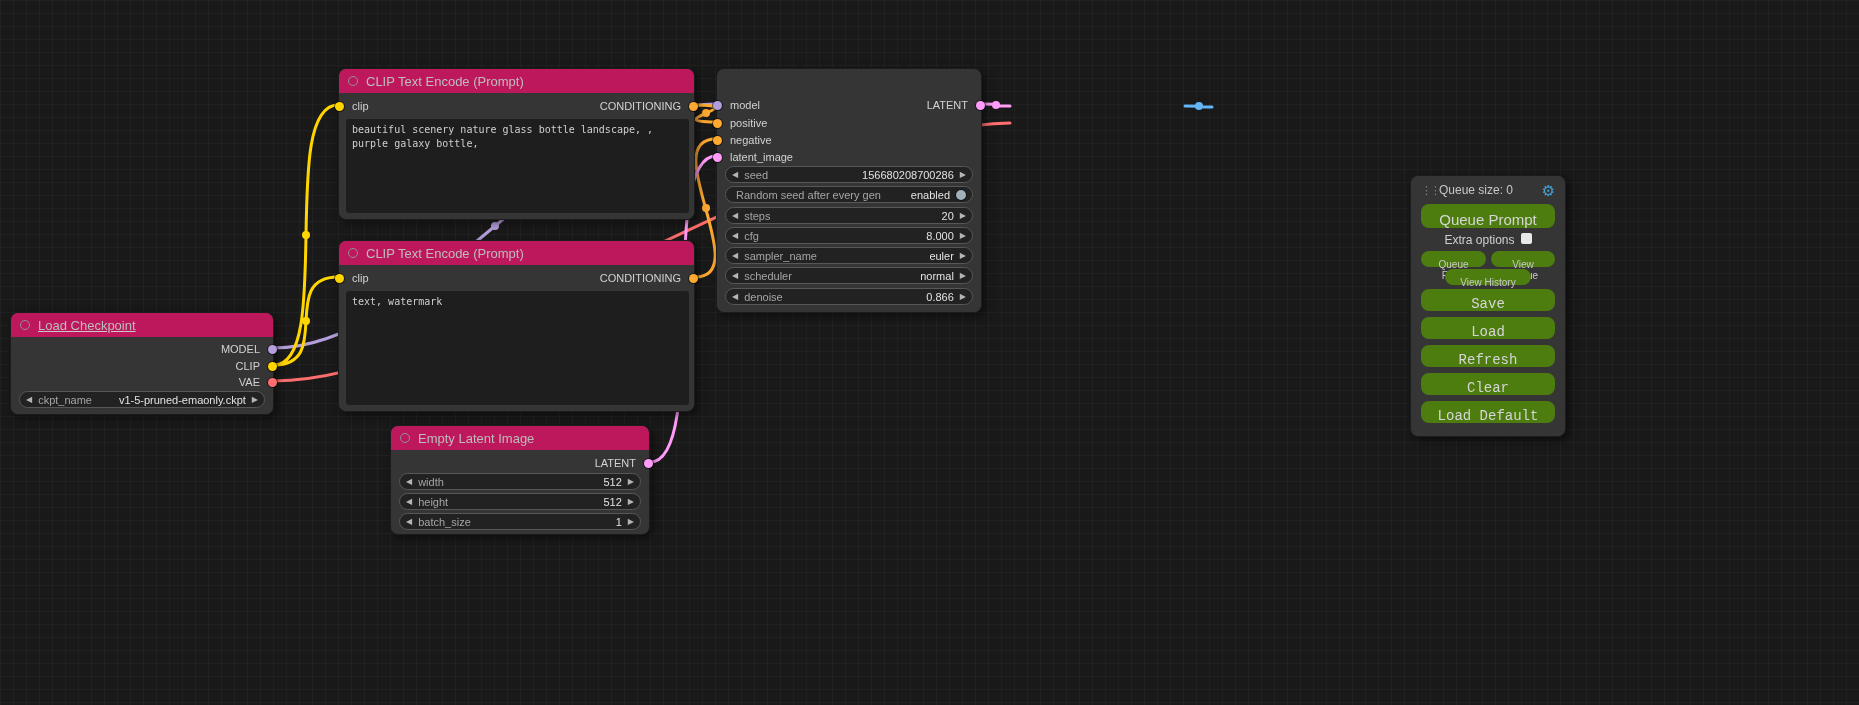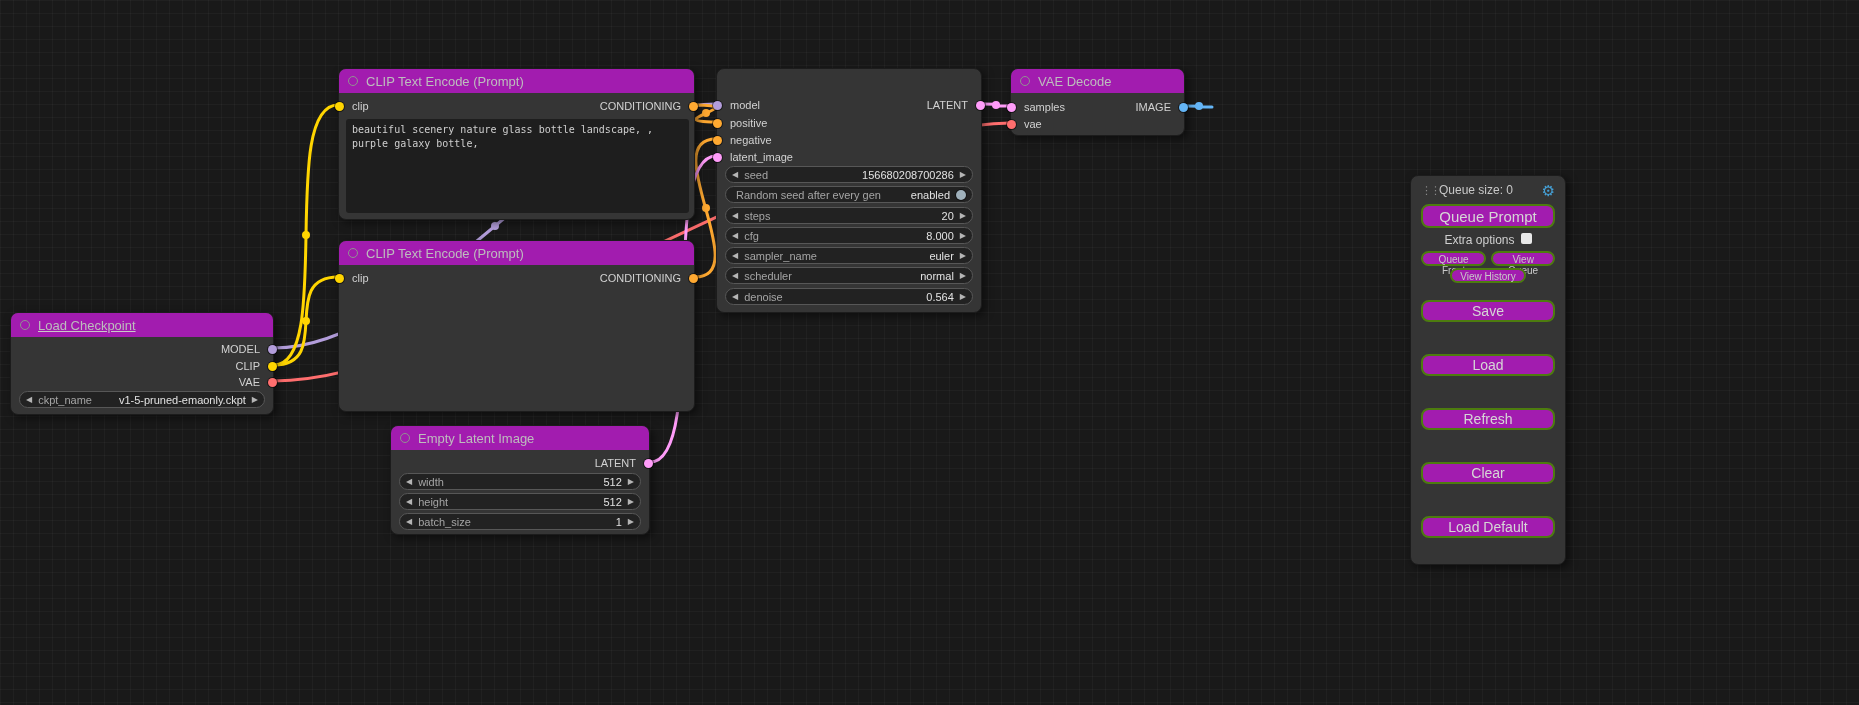--- a/index.html
+++ b/index.html
@@ -15,21 +15,21 @@
   }
   svg.wires { position:absolute; left:0; top:0; z-index:1; }
   svg.wires path { stroke-linecap:round; }
 
   .node {
     position:absolute; z-index:2; background:#353535;
     border:1px solid #1c1c1c; border-radius:8px;
     box-shadow:3px 3px 9px rgba(0,0,0,0.5); color:#c9c9c9;
   }
   .node-title {
-    height:24px; background:#a21caf; border-radius:7px 7px 0 0;
+    height:24px; background:#be185d; border-radius:7px 7px 0 0;
     display:flex; align-items:center; padding:0 9px; gap:8px;
     font-size:13px; color:#bdbdbd; white-space:nowrap;
   }
   .collapse-dot { width:10px; height:10px; border-radius:50%; border:1.5px solid #919191; flex:none; }
   .slot { position:absolute; display:flex; align-items:center; font-size:11px; color:#d2d2d2; height:14px; white-space:nowrap; }
   .slot.in { left:13px; }
   .slot.out { right:13px; }
   .port { position:absolute; width:9px; height:9px; border-radius:50%; box-shadow:0 0 0 1px rgba(0,0,0,0.5); z-index:4; }
   .port.in { left:-4px; }
   .port.out { right:-4px; }
@@ -55,24 +55,24 @@
     position:absolute; z-index:3; background:#353535; border:1px solid #1c1c1c;
     border-radius:8px; padding:4px 10px 10px;
     box-shadow:3px 3px 9px rgba(0,0,0,0.55);
     display:flex; flex-direction:column; width:156px;
   }
   .menu-header { display:flex; align-items:center; height:20px; color:#c8c8c8; font-size:12px; }
   .drag-handle { color:#8a8a8a; font-size:11px; letter-spacing:-2px; cursor:grab; }
   .queue-size { flex:1; text-align:left; }
   .gear { font-size:15px; cursor:pointer; line-height:1; }
   .btn {
-    background:#a21caf; border:2px solid #4d7c0f; border-radius:8px;
+    background:#4d7c0f; border:7px solid #4d7c0f; border-radius:8px;
     color:#d6d6d6; font-family:inherit; cursor:pointer;
   }
-  .btn.big { height:22px; margin:16px 0; font-size:14px; }
+  .btn.big { height:22px; margin:3px 0; font-size:14px;font-family:Liberation Mono, monospace; }
   .btn.queue { height:24px; font-size:15px; margin:4px 0 3px; }
   .btn.small { font-size:10px; padding:1px 8px; height:15px; line-height:1.1; border-radius:8px; color:#c9c9c9; }
   .extra-row { display:flex; justify-content:center; gap:6px; color:#cfcfcf; font-size:12px; margin:2px 0 3px; }
   .checkbox { width:11px; height:11px; background:#e8e8e8; border-radius:2px; cursor:pointer; }
   .small-row { display:flex; justify-content:center; gap:5px; margin:1px 0; }
   .gap-top { margin-top:9px; }
 </style>
 </head>
 <body>
 
@@ -146,20 +146,21 @@
       <span>CLIP Text Encode (Prompt)</span>
     </div>
     <div class="slot in" style="top:30px">
         <span>clip</span>
       </div>
     <span class="port in" style="top: 32.5px; background-color: rgb(255, 213, 0);"></span>
     <div class="slot out" style="top:30px">
         <span>CONDITIONING</span>
       </div>
     <span class="port out" style="top: 32.5px; background-color: rgb(255, 169, 49);"></span>
+    <textarea class="prompt" style="top: 50px; left: 7px; width: 343px; height: 114px;" spellcheck="false">text, watermark</textarea>
   </div>
 
   <div class="node" style="left:390px;top:425px;width:260px;height:110px;">
     <div class="node-title">
       <span class="collapse-dot"></span>
       <span>Empty Latent Image</span>
     </div>
     <div class="slot out" style="top:30px">
         <span>LATENT</span>
       </div>
@@ -237,43 +238,25 @@
     </div>
     <div class="widget" style="top:198px">
       <span class="arrow">◀</span>
       <span class="wlabel">scheduler</span>
       <span class="wvalue">normal</span>
       <span class="arrow">▶</span>
     </div>
     <div class="widget" style="top:219px">
       <span class="arrow">◀</span>
       <span class="wlabel">denoise</span>
-      <span class="wvalue">0.564</span>
-      <span class="arrow">▶</span>
-    </div>
-  </div>
-
-  <div class="node" style="left:1010px;top:68px;width:175px;height:68px;">
-    <div class="node-title">
-      <span class="collapse-dot"></span>
-      <span>VAE Decode</span>
-    </div>
-    <div class="slot in" style="top:31px">
-        <span>samples</span>
-      </div>
-    <span class="port in" style="top: 33.5px; background-color: rgb(255, 156, 249);"></span>
-    <div class="slot in" style="top:48px">
-        <span>vae</span>
-      </div>
-    <span class="port in" style="top: 50.5px; background-color: rgb(255, 110, 110);"></span>
-    <div class="slot out" style="top:31px">
-        <span>IMAGE</span>
-      </div>
-    <span class="port out" style="top: 33.5px; background-color: rgb(100, 181, 246);"></span>
-  </div>
+      <span class="wvalue">0.866</span>
+      <span class="arrow">▶</span>
+    </div>
+  </div>
+
 
 
   <div class="menu" style="left:1410px;top:175px;">
     <div class="menu-header">
       <span class="drag-handle">⋮⋮</span>
       <span class="queue-size">Queue size: 0</span>
       <span class="gear" style="color: rgb(69, 160, 214);">⚙</span>
     </div>
     <button class="btn queue">Queue Prompt</button>
     <div class="extra-row">

